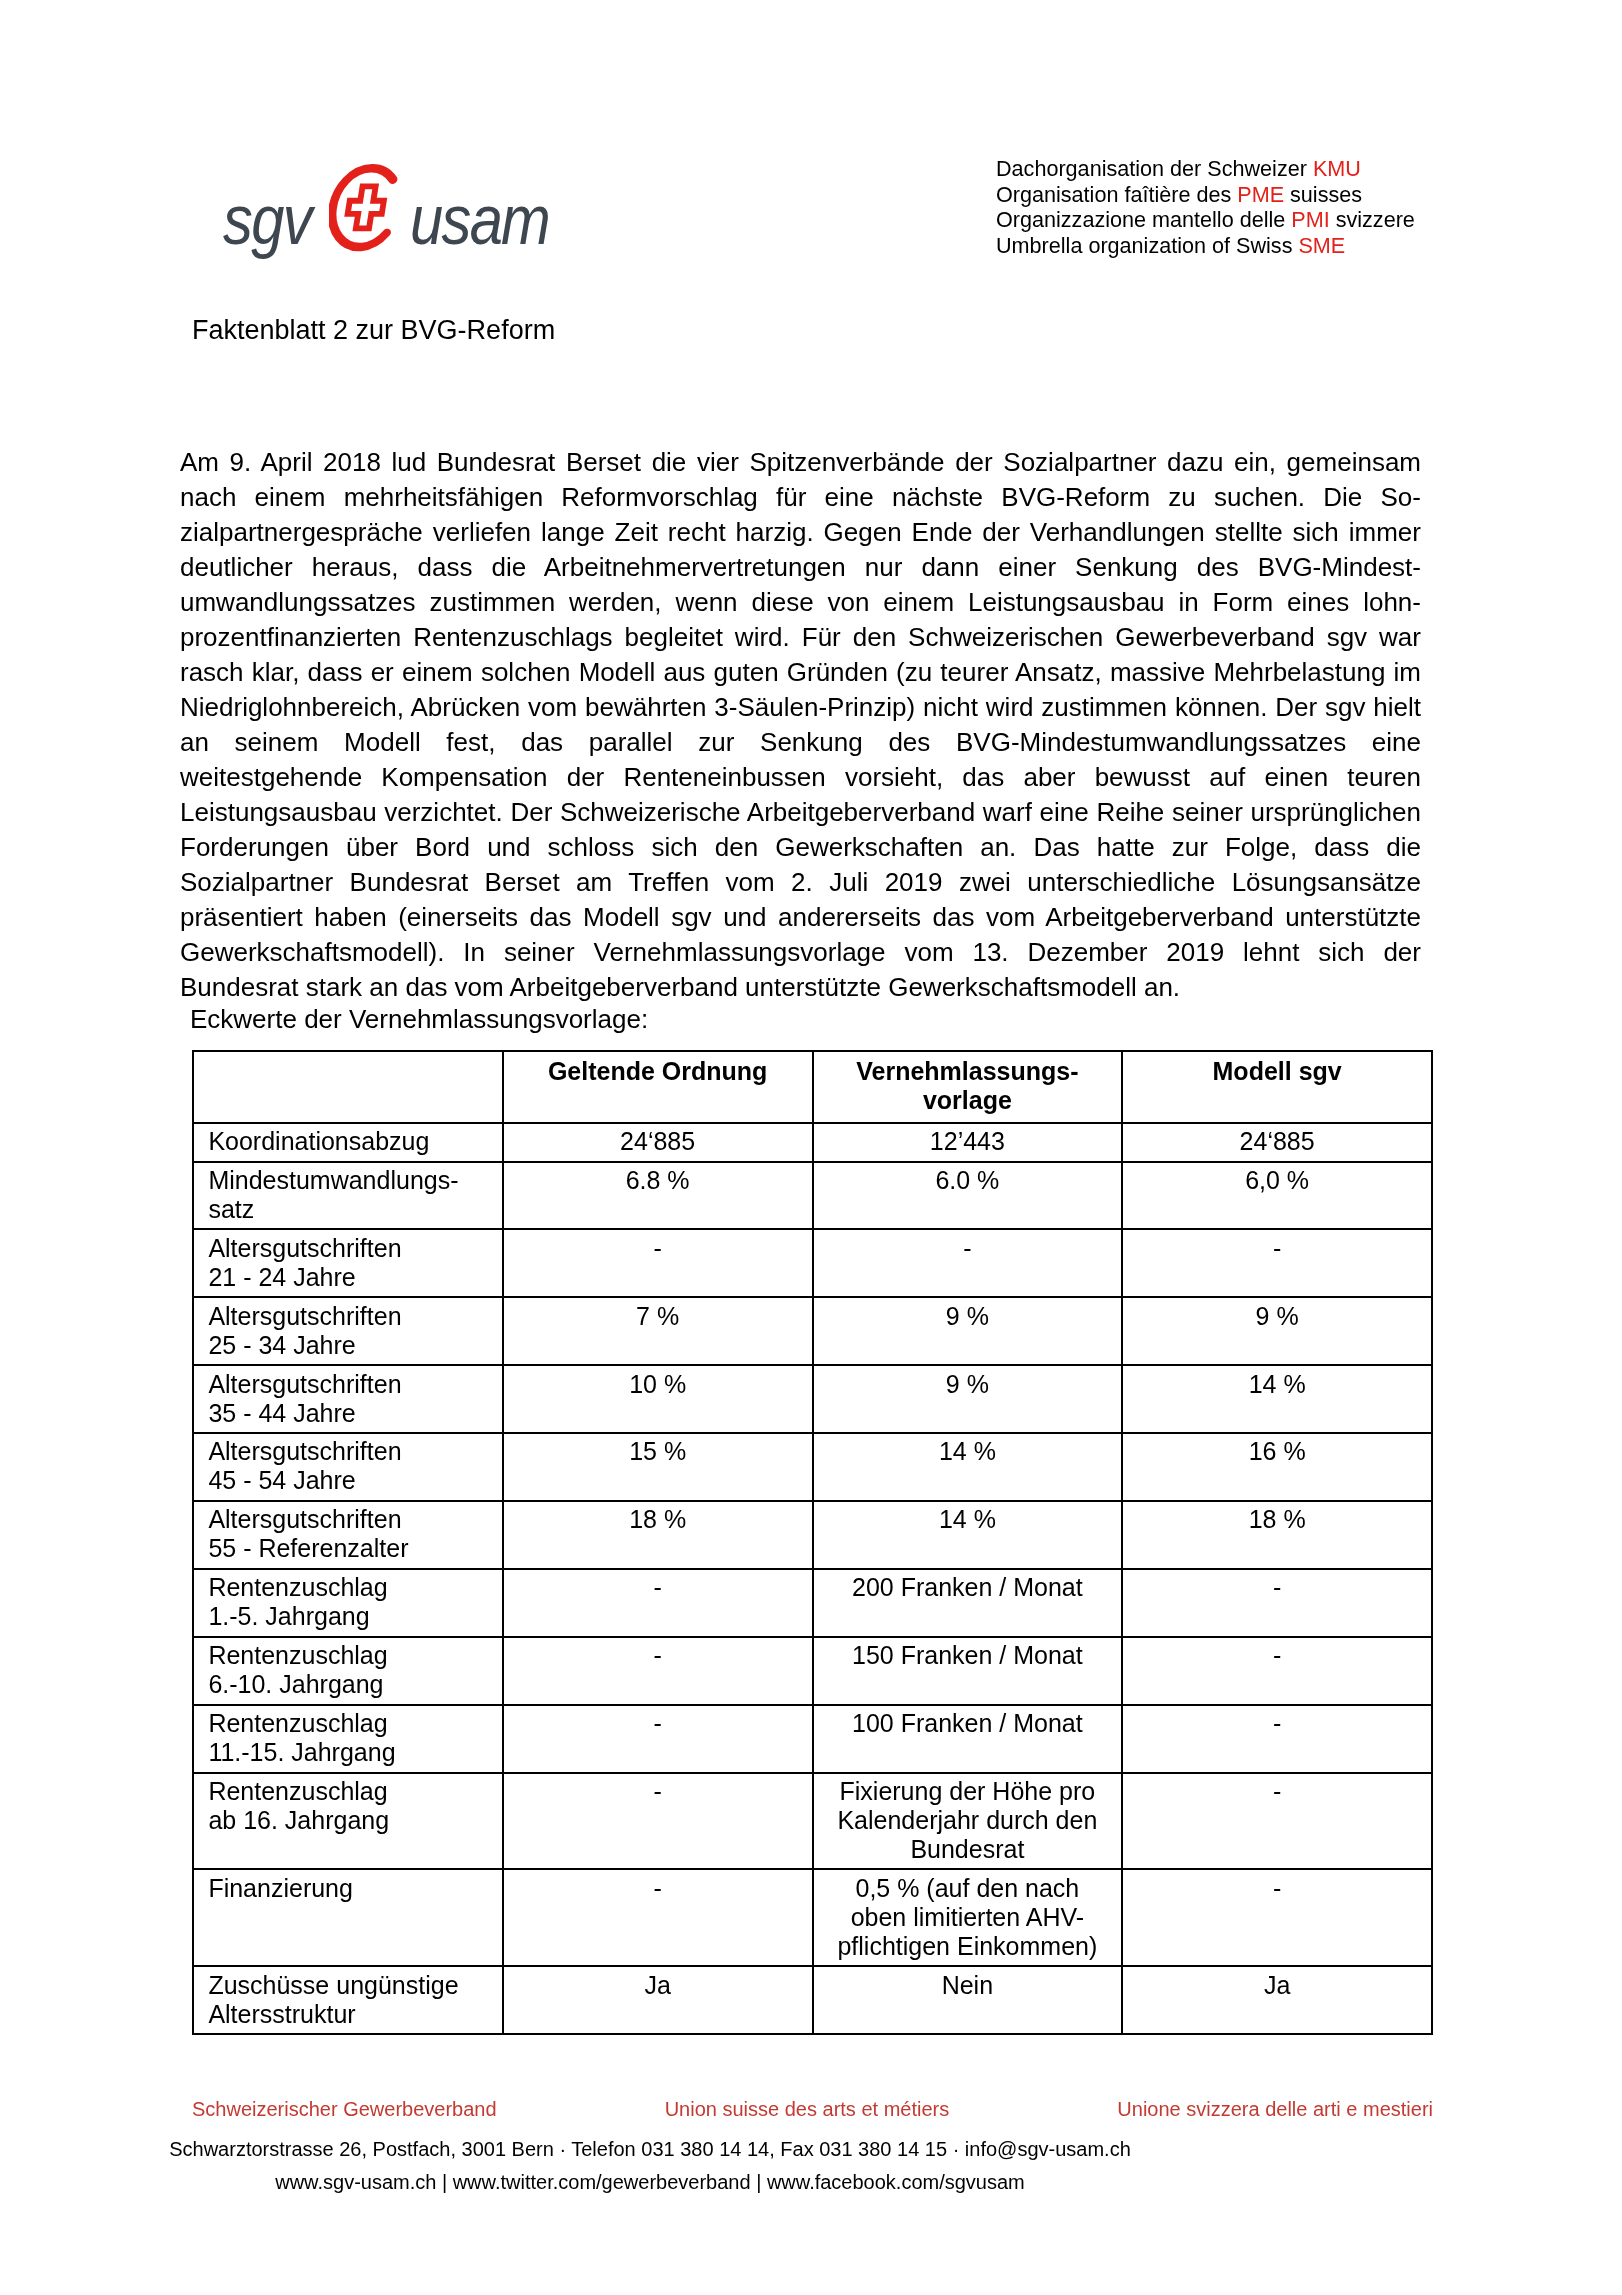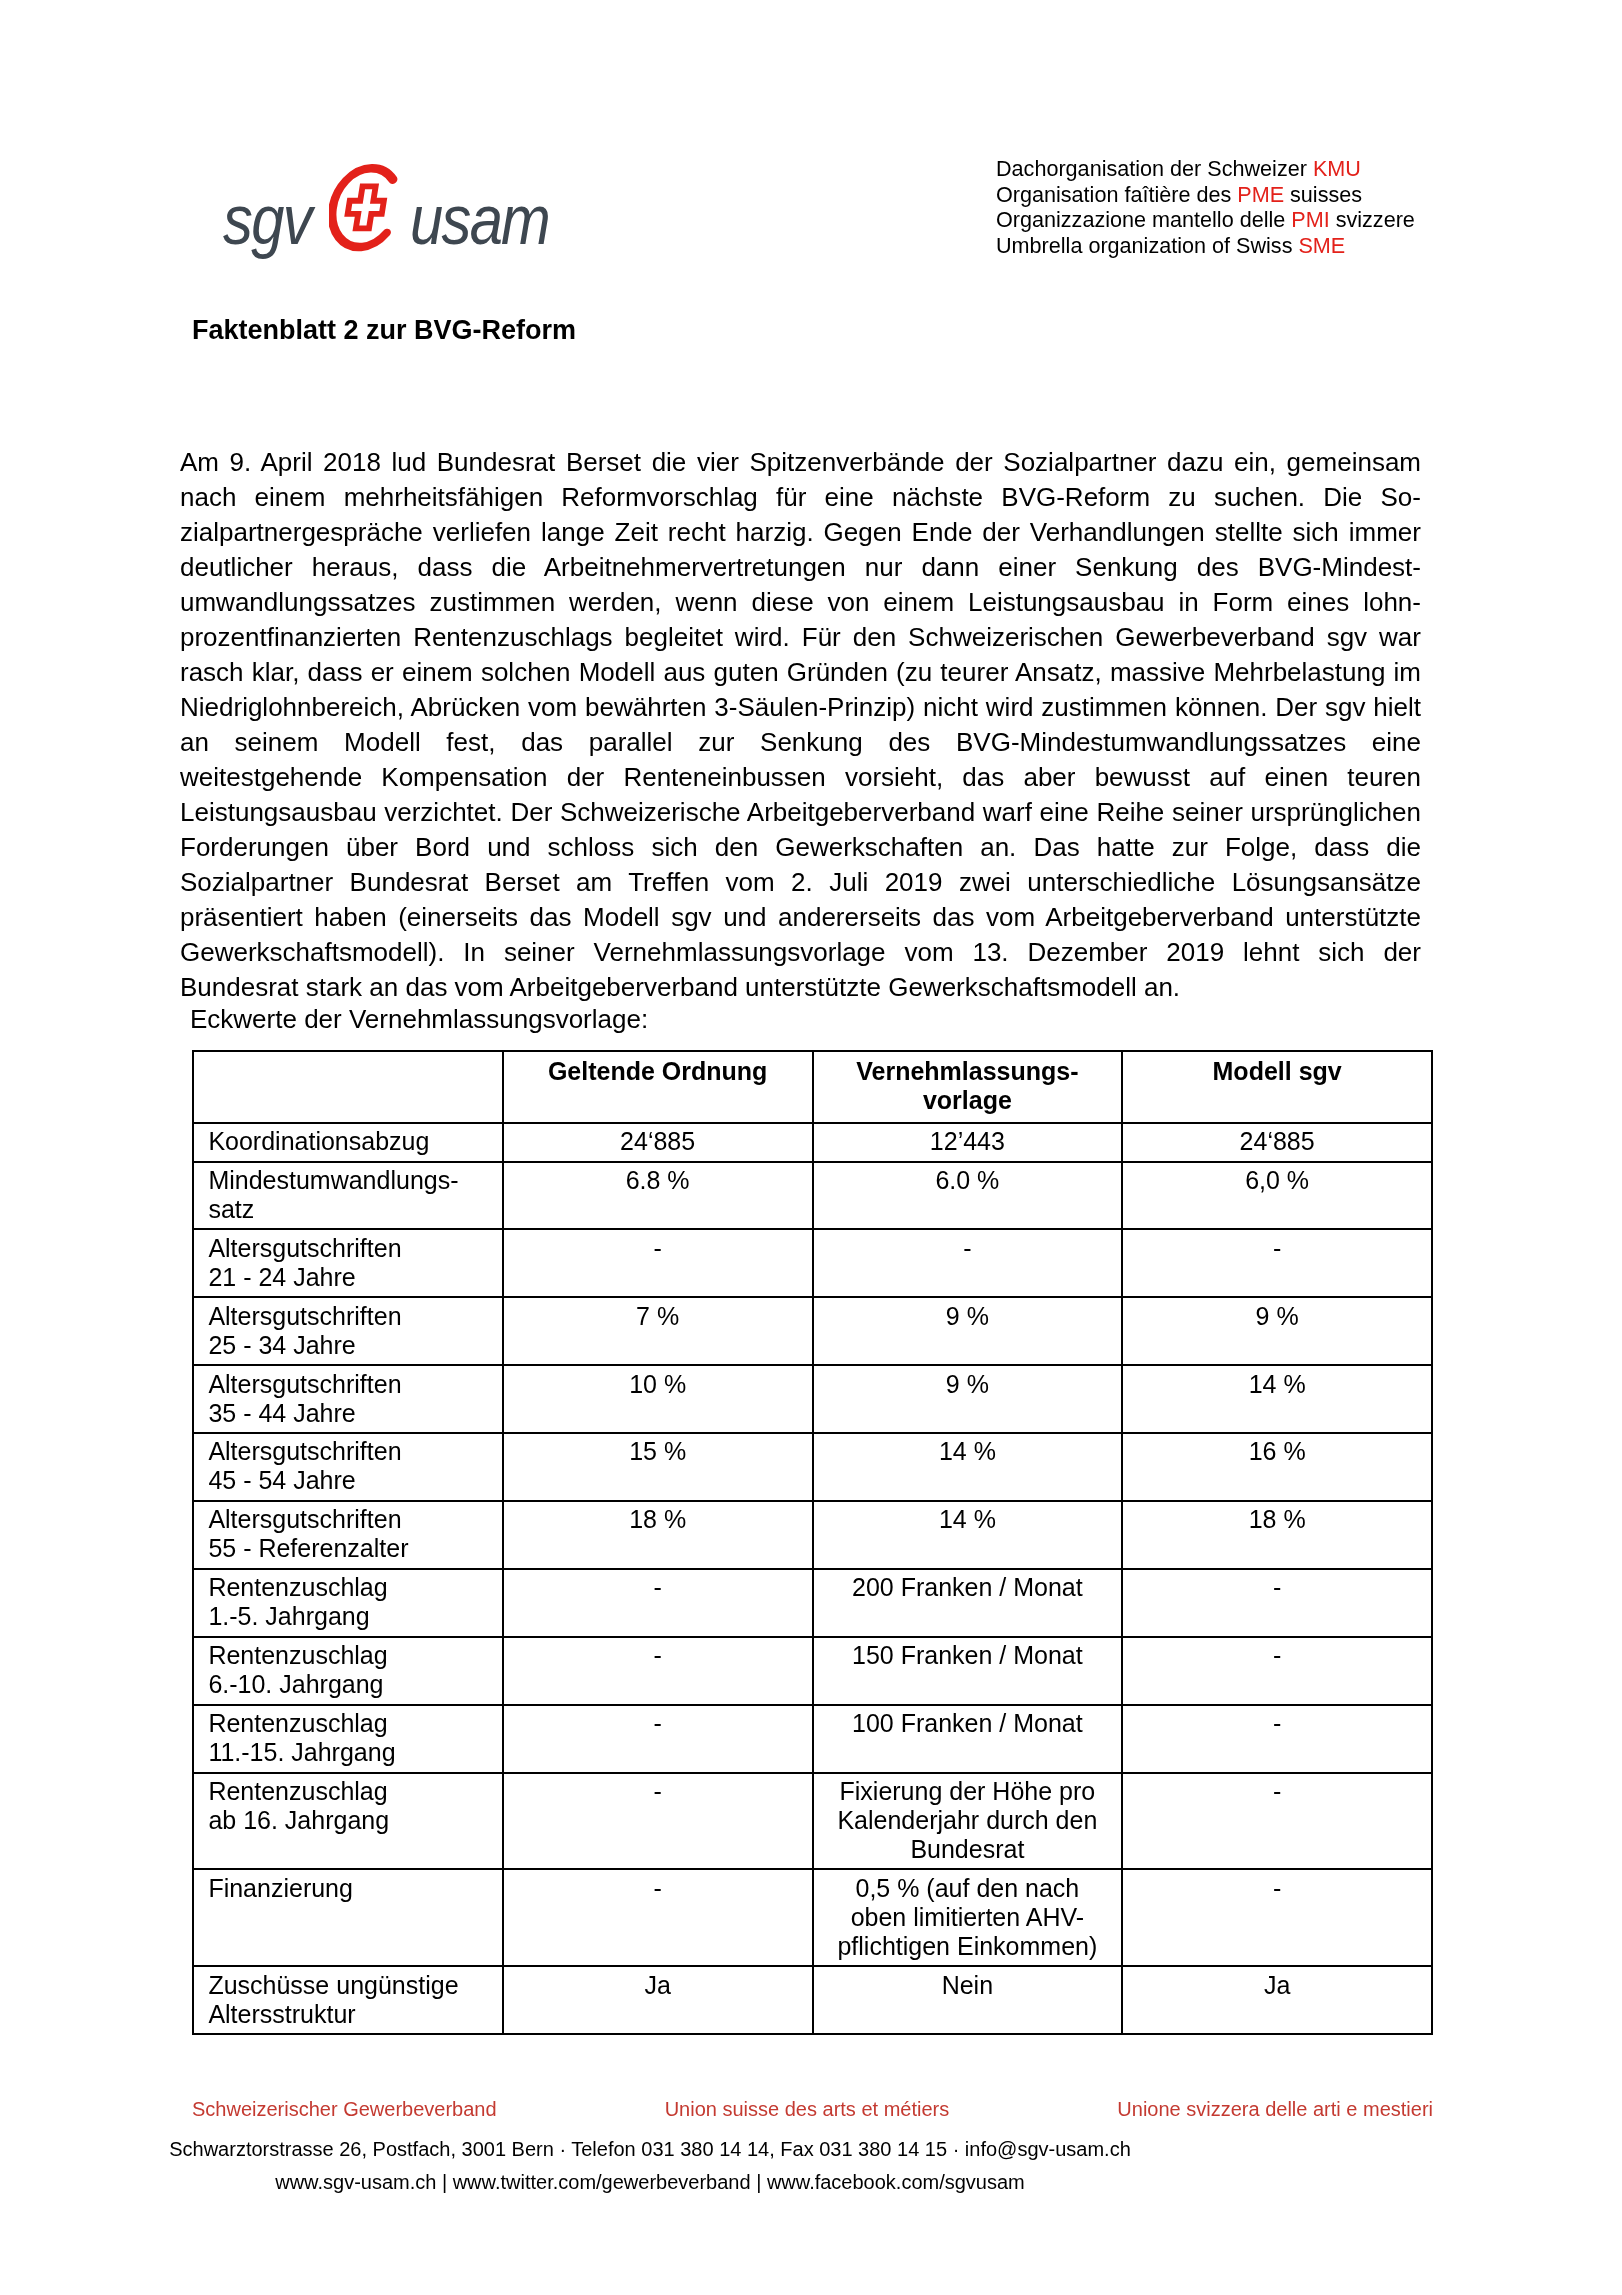--- a/index.html
+++ b/index.html
@@ -62,21 +62,21 @@
     white-space:nowrap;
   }
   .org-line .red{color:var(--accent-red);}
 
   
   .kicker{
     position:absolute;
     left:192px;
     top:315px;
     font-size:27px;
-    font-weight:bold;
+    font-weight:normal;
   }
   .doc-title{
     position:absolute;
     left:192px;
     top:376px;
     width:1243px;
     font-size:31px;
     font-weight:bold;
   }
   .intro{

